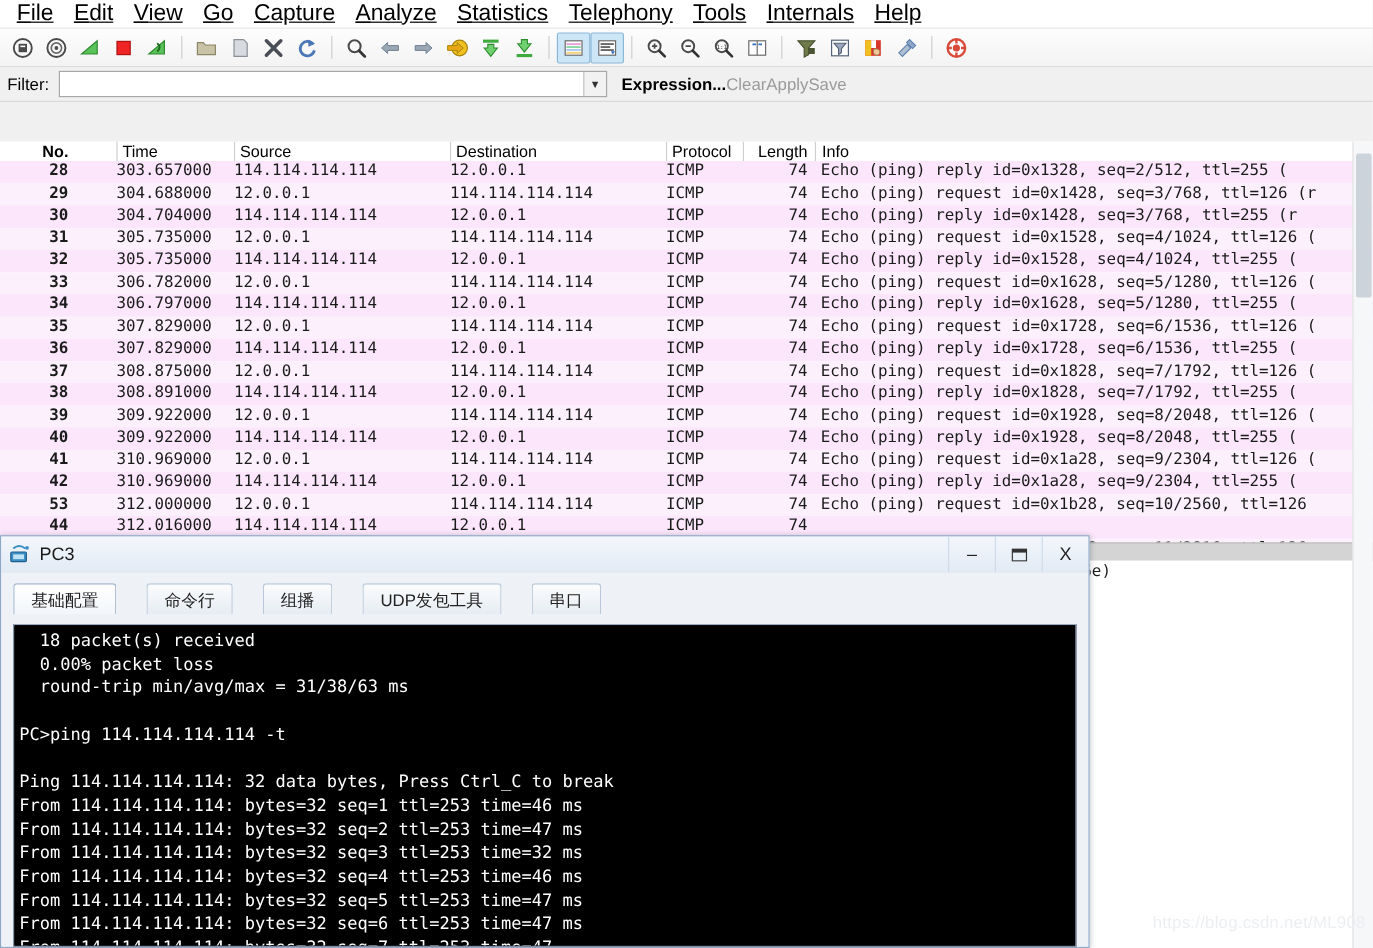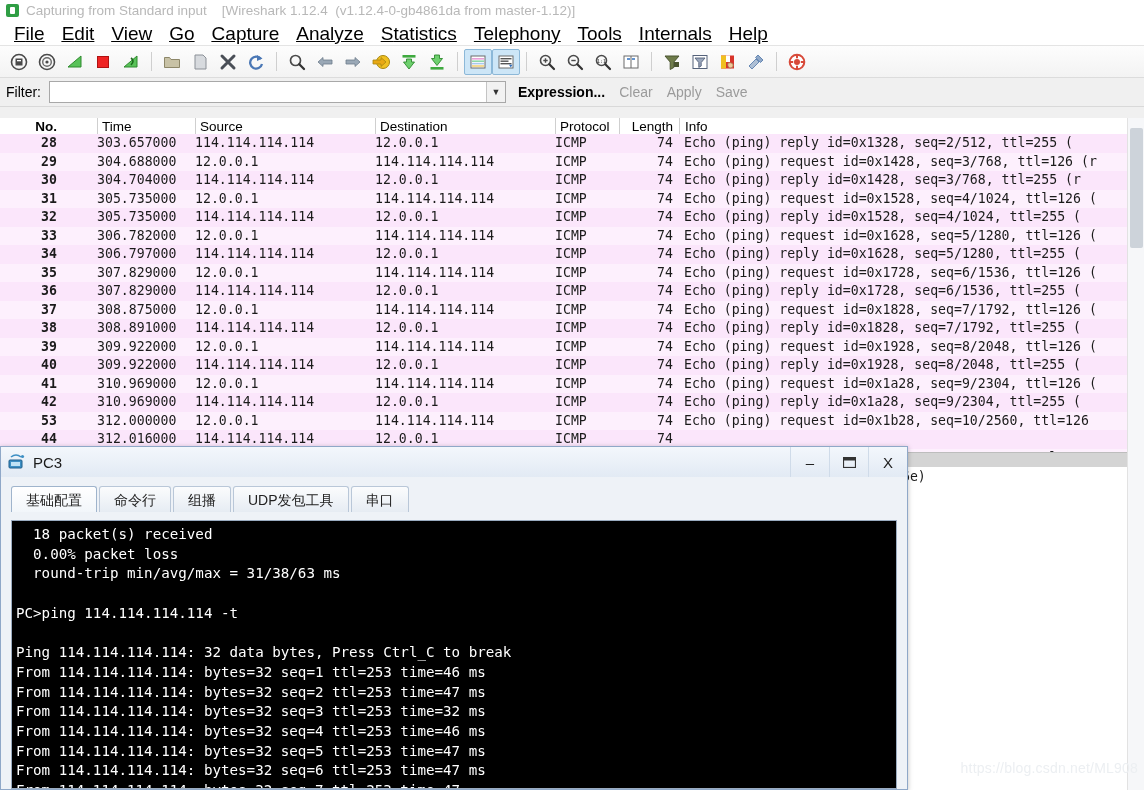--- a/index.html
+++ b/index.html
@@ -107,21 +107,21 @@
     background:transparent;
     font-family:"Liberation Sans", sans-serif;
   }
   .filter-drop {
     width:18px; height:100%;
     background:#f2f2f2;
     border-left:1px solid #c4c4c4;
     display:flex; align-items:center; justify-content:center;
     font-size:9px; color:#333;
   }
-  .filter-actions { display:flex; align-items:flex-start; margin-left:12px; gap:14px; }
+  .filter-actions { display:flex; align-items:flex-start; margin-left:12px; gap:0; }
   .fa-item { font-size:14px; color:#9b9b9b; }
   .fa-item.enabled { color:#000; font-weight:bold; }
 
   
   .packet-area {
     position:absolute;
     left:0; top:118px; right:0; bottom:0;
     background:#ffffff;
     overflow:hidden;
   }
@@ -219,21 +219,21 @@
     display:flex; align-items:center; justify-content:center;
     border-left:1px solid #cfdbe9;
     font-size:15px; color:#222;
   }
   .pc3-body {
     position:absolute; left:0; right:0; top:30px; bottom:0;
     background:#eef2f7;
     padding: 8px 10px 0 10px;
     box-sizing:border-box;
   }
-  .pc3-tabs { display:flex; align-items:center; height:27px; }
+  .pc3-tabs { display:flex; align-items:center; height:27px;gap:23px; }
   .pc3-tab {
     height:26px; line-height:26px;
     padding: 0 14px;
     font-size:14px; color:#222;
     background:linear-gradient(#fbfcfd,#e6ecf3);
     border:1px solid #b9c7d8;
     border-bottom:none;
     margin-right:2px;
     border-radius:3px 3px 0 0;
     box-sizing:border-box;
@@ -286,24 +286,20 @@
     white-space:nowrap;
   }
 </style>
 </head>
 <body>
 
 <div id="app">
 
   <div class="ws-window">
 
-    <div class="ws-titlebar">
-      <div class="ws-title-icon"></div>
-      <div class="ws-title-text">Capturing from Standard input    [Wireshark 1.12.4  (v1.12.4-0-gb4861da from master-1.12)]</div>
-    </div>
 
     <div class="ws-menubar">
       <div class="menu-item"><u>F</u>ile</div>
       <div class="menu-item"><u>E</u>dit</div>
       <div class="menu-item"><u>V</u>iew</div>
       <div class="menu-item"><u>G</u>o</div>
       <div class="menu-item"><u>C</u>apture</div>
       <div class="menu-item"><u>A</u>nalyze</div>
       <div class="menu-item"><u>S</u>tatistics</div>
       <div class="menu-item">Telephon<u>y</u></div>

